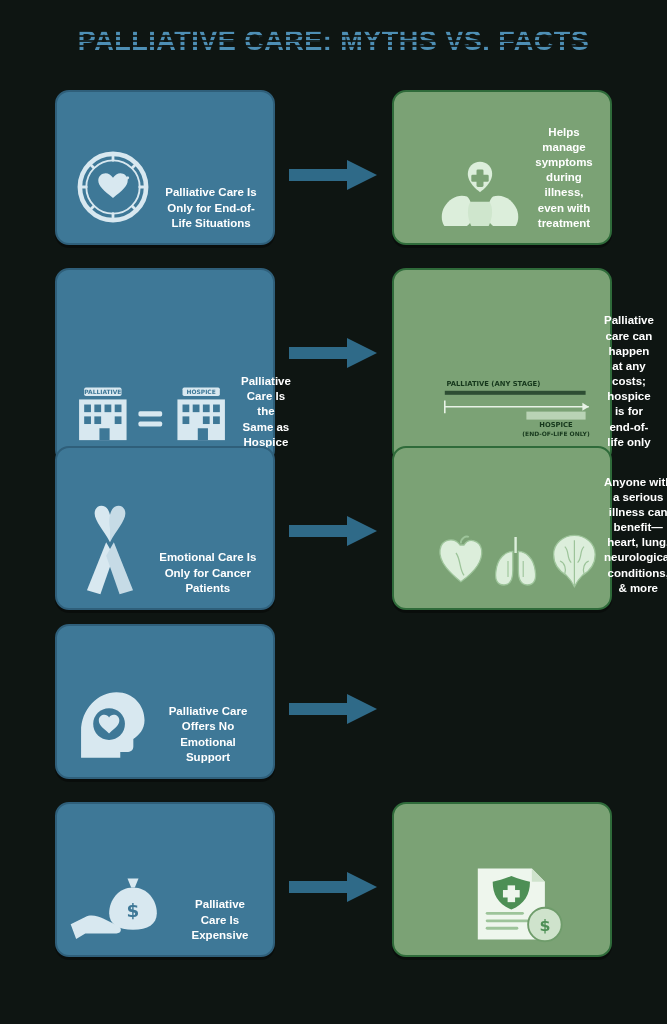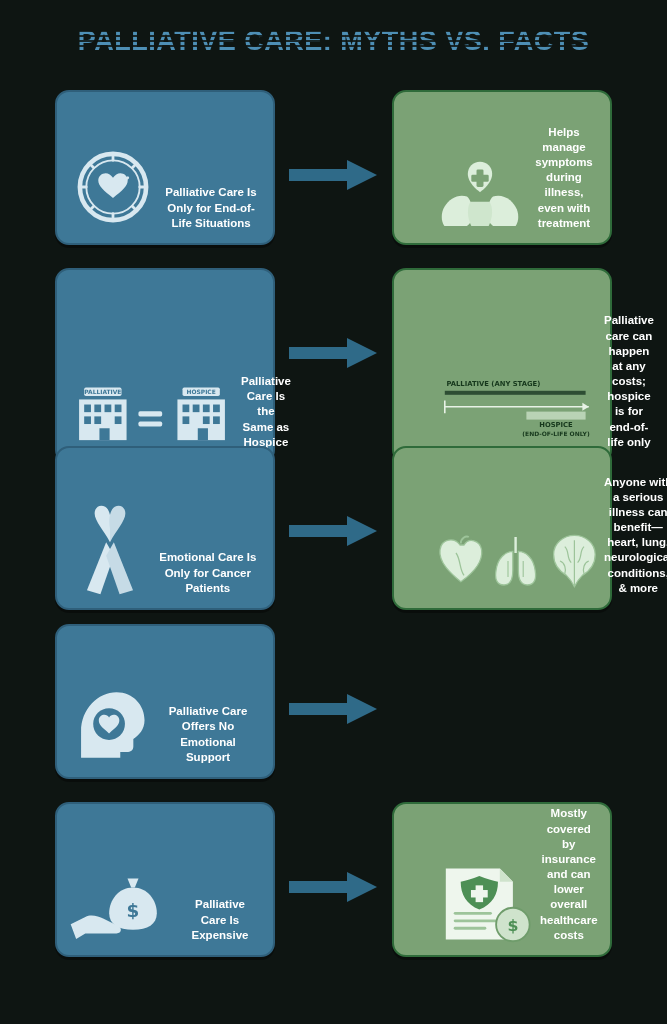--- a/index.html
+++ b/index.html
@@ -327,19 +327,18 @@
                 <line x1="24" y1="62" x2="70" y2="62"></line>
                 <line x1="24" y1="70" x2="56" y2="70"></line>
               </g>
               <path d="M50 14 C42 17 36 19 30 20 C30 34 36 44 50 50 C64 44 70 34 70 20 C64 19 58 17 50 14 Z" fill="#4d8f55"></path>
               <rect x="46" y="24" width="8" height="18" fill="#eef6ed"></rect>
               <rect x="41" y="29" width="18" height="8" fill="#eef6ed"></rect>
               <circle cx="86" cy="66" r="18" fill="#cfe3cc" stroke="#6f9c6b" stroke-width="2"></circle>
               <text x="86" y="73" font-size="17" font-weight="bold" fill="#4d8f55" text-anchor="middle" font-family="DejaVu Sans, sans-serif">$</text>
             </svg>
           </div>
-          <div class="label">Mostly covered by insurance and can lower overall healthcare costs</div>
         </div>
       </div>
     </div>
 
   </div>
 </div>
 
 </body></html>

